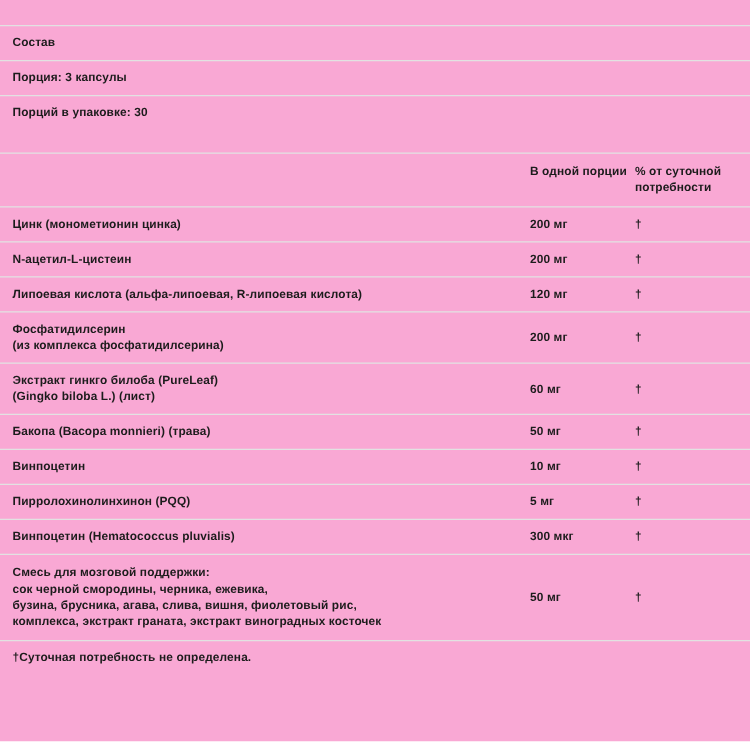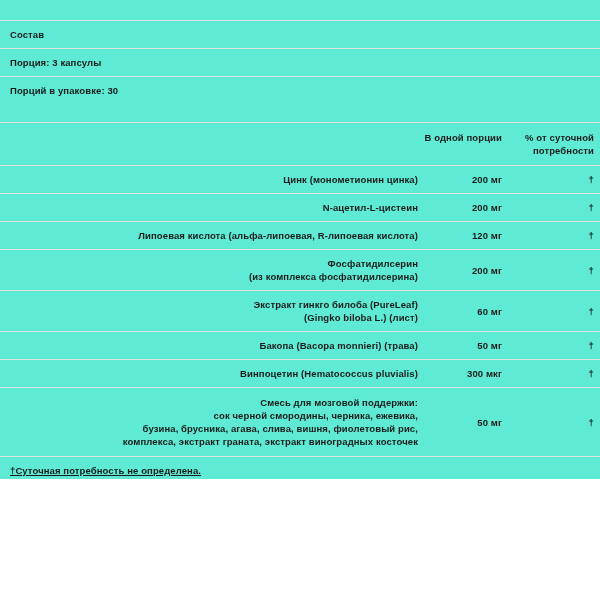--- a/index.html
+++ b/index.html
@@ -6,23 +6,23 @@
   html, body {
     margin: 0;
     padding: 0;
     width: 600px;
     height: 600px;
     background: #ffffff;
     font-family: "Liberation Sans", sans-serif;
   }
   #label {
     width: 600px;
-    height: 479px;
+    height: 593px;
     position: relative;
-    background: #5eead4;
+    background: #f9a8d4;
     color: #1c1c1c;
     overflow: hidden;
   }
   .spacer-top { height: 20px; }
 
   .rule {
     border-top: 1px solid #e2e2e2;
     width: 100%;
   }
 
@@ -43,21 +43,21 @@
     border-collapse: collapse;
     table-layout: fixed;
   }
   table.facts col.c-name  { width: 424px; }
   table.facts col.c-amt   { width: 84px; }
   table.facts col.c-dv    { width: 92px; }
 
   table.facts th, table.facts td {
     border-top: 1px solid #e2e2e2;
     vertical-align: middle;
-    text-align: right;
+    text-align: left;
     font-size: 9.5px;
     font-weight: bold;
     line-height: 13px;
     letter-spacing: 0.1px;
     padding: 7px 6px 7px 0;
   }
   table.facts th.name, table.facts td.name { padding-left: 10px; }
 
   table.facts thead th {
     border-top: 1px solid #e2e2e2;
@@ -75,21 +75,20 @@
   tr.blend td { padding-top: 8px; padding-bottom: 8px; }
 
   
   .footnote-row {
     border-top: 1px solid #e2e2e2;
     padding: 7px 10px 7px 10px;
     font-size: 9.5px;
     font-weight: bold;
     line-height: 13px;
     letter-spacing: 0.1px;
-    text-decoration: underline;
   }
 
   .section-gap { height: 12px; }
 </style>
 </head>
 <body>
 
 <div id="label">
 
   <div class="spacer-top"></div>
@@ -146,20 +145,30 @@
 (Gingko biloba L.) (лист)</td>
         <td class="amt">60 мг</td>
         <td class="dv">†</td>
       </tr>
       <tr>
         <td class="name multi">Бакопа (Bacopa monnieri) (трава)</td>
         <td class="amt">50 мг</td>
         <td class="dv">†</td>
       </tr>
       <tr>
+        <td class="name multi">Винпоцетин</td>
+        <td class="amt">10 мг</td>
+        <td class="dv">†</td>
+      </tr>
+      <tr>
+        <td class="name multi">Пирролохинолинхинон (PQQ)</td>
+        <td class="amt">5 мг</td>
+        <td class="dv">†</td>
+      </tr>
+      <tr>
         <td class="name multi">Винпоцетин (Hematococcus pluvialis)</td>
         <td class="amt">300 мкг</td>
         <td class="dv">†</td>
       </tr>
       <tr class="blend">
         <td class="name multi">Смесь для мозговой поддержки:
 сок черной смородины, черника, ежевика,
 бузина, брусника, агава, слива, вишня, фиолетовый рис,
 комплекса, экстракт граната, экстракт виноградных косточек</td>
         <td class="amt">50 мг</td>

